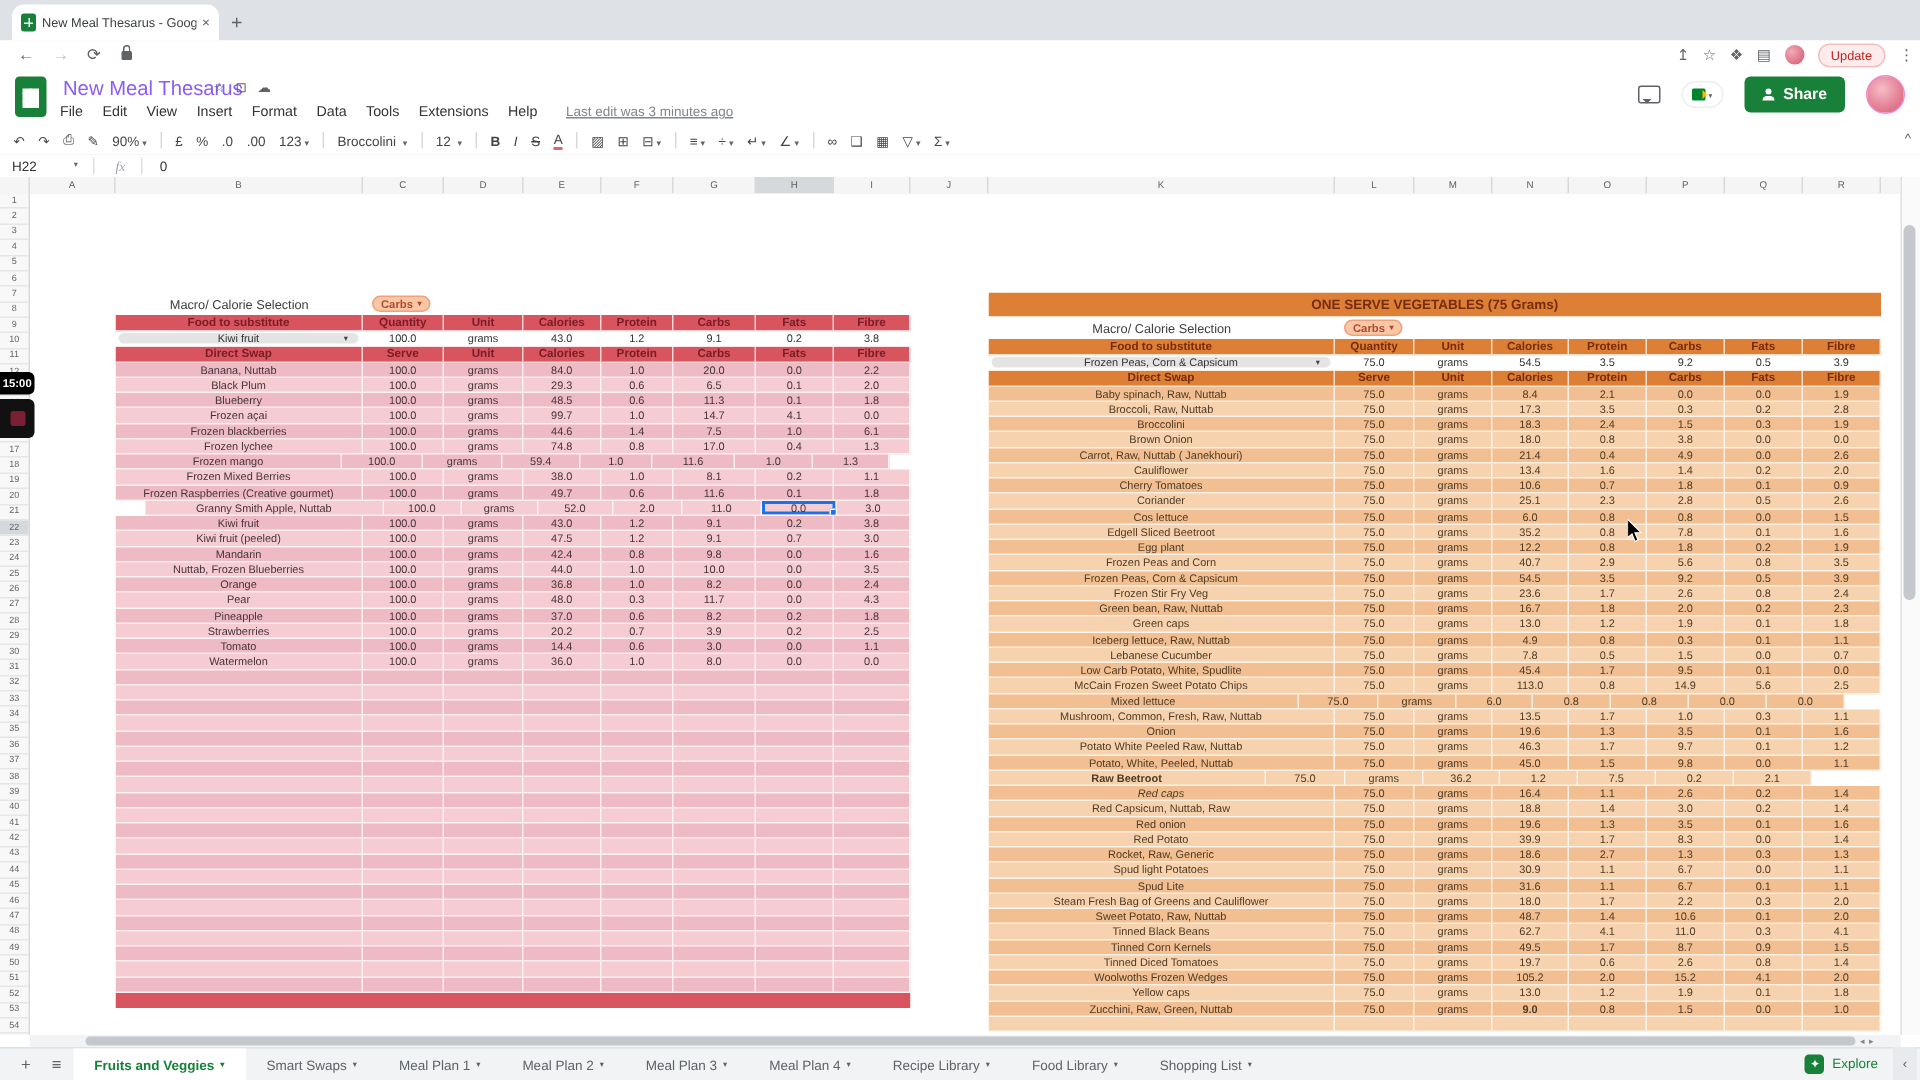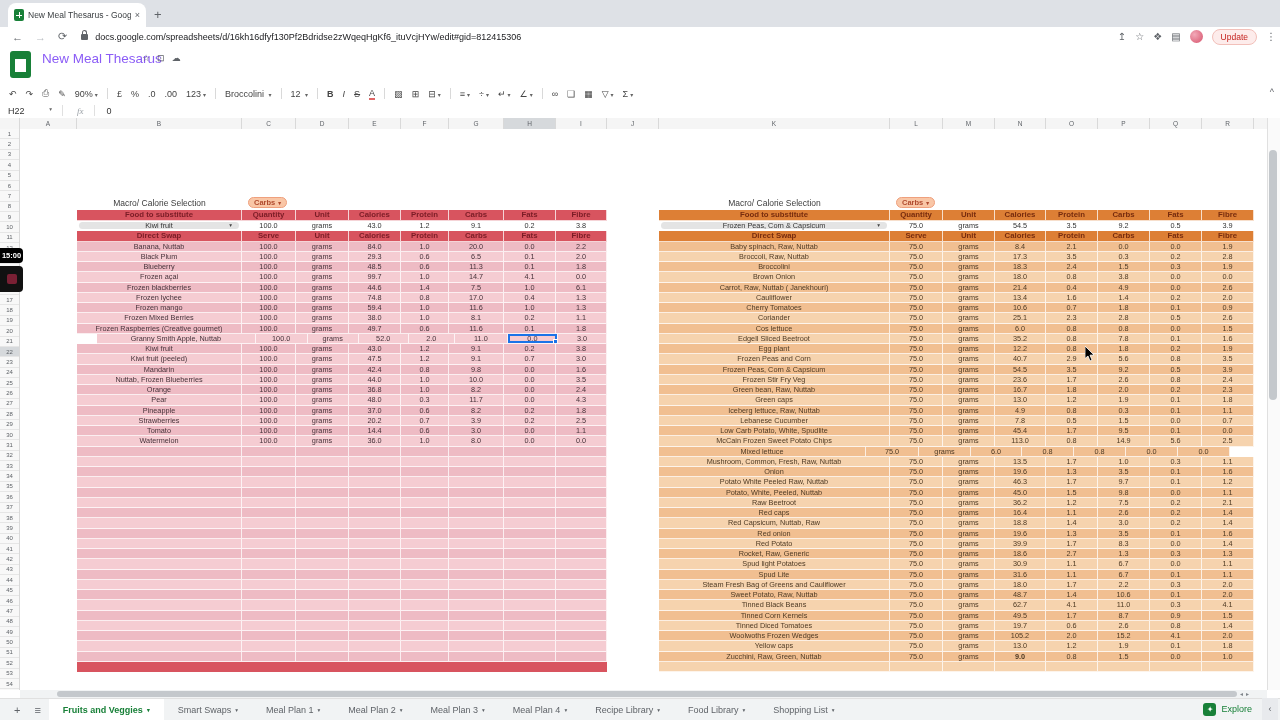--- a/index.html
+++ b/index.html
@@ -127,37 +127,60 @@
       <span class="btab-x">×</span>
     </div>
     <span class="abs newtab">+</span>
   </div>
 
   <div class="abs addressbar">
     <span class="nav-ic">←</span>
     <span class="nav-ic dim">→</span>
     <span class="nav-ic">⟳</span>
     <span class="lock"></span>
-    <span class="url">docs.google.com/spreadsheets/d/16kh16dfyf130Pf2Bdridse2zWqeqHgKf6_ituVcjHYw/edit#gid=812415306</span>
     <div class="abar-right">
       <span class="abar-ic">↥</span>
       <span class="abar-ic">☆</span>
       <span class="abar-ic">❖</span>
       <span class="abar-ic">▤</span>
       <span class="mini-avatar"></span>
       <span class="update-pill">Update</span>
       <span class="abar-ic">⋮</span>
     </div>
   </div>
 
   <div class="abs appheader">
     <div class="abs slogo"></div>
     <div class="abs doc-title">New Meal Thesarus</div>
     <div class="abs title-ics">
       <span>☆</span><span>⊡</span><span>☁</span>
+    </div>
+    <div class="abs menubar" id="menubar">
+        <span>File</span>
+        <span>Edit</span>
+        <span>View</span>
+        <span>Insert</span>
+        <span>Format</span>
+        <span>Data</span>
+        <span>Tools</span>
+        <span>Extensions</span>
+        <span>Help</span>
+        <span class="lastedit">Last edit was 3 minutes ago</span>
+      </div>
+    <div class="hdr-right">
+      <span class="cmt-ic"></span>
+      <span class="meet-ic">
+          <span class="meet-cam"></span>
+          <span style="font-size:5px;color:#5f6368;">▾</span>
+        </span>
+      <span class="share-btn">
+        <span class="share-person"></span>
+        <span class="share-label">Share</span>
+      </span>
+      <span class="avatar"></span>
     </div>
   </div>
 
   <div class="abs toolbar">
     <span class="tb">↶</span>
     <span class="tb">↷</span>
     <span class="tb">⎙</span>
     <span class="tb">✎</span>
     <span class="tb"><span>90%</span><span class="car">▾</span></span>
     <span class="tb-div"></span>
@@ -381,21 +404,21 @@
           <div class="tcell r-light" style="width: 165px;">Frozen lychee</div>
           <div class="tcell r-light" style="width: 54px;">100.0</div>
           <div class="tcell r-light" style="width: 53px;">grams</div>
           <div class="tcell r-light" style="width: 52px;">74.8</div>
           <div class="tcell r-light" style="width: 48px;">0.8</div>
           <div class="tcell r-light" style="width: 55px;">17.0</div>
           <div class="tcell r-light" style="width: 52px;">0.4</div>
           <div class="tcell r-light" style="width: 51px;">1.3</div>
         </div>
         <div class="trow" style="height: 10.25px;">
-          <div class="tcell r-dark" style="width: 165px;">Frozen mango</div>
+          <div class="tcell r-dark" style="width: 151px;">Frozen mango</div>
           <div class="tcell r-dark" style="width: 54px;">100.0</div>
           <div class="tcell r-dark" style="width: 53px;">grams</div>
           <div class="tcell r-dark" style="width: 52px;">59.4</div>
           <div class="tcell r-dark" style="width: 48px;">1.0</div>
           <div class="tcell r-dark" style="width: 55px;">11.6</div>
           <div class="tcell r-dark" style="width: 52px;">1.0</div>
           <div class="tcell r-dark" style="width: 51px;">1.3</div>
         </div>
         <div class="trow" style="height: 10.25px;">
           <div class="tcell r-light" style="width: 165px;">Frozen Mixed Berries</div>
@@ -733,20 +756,21 @@
           <div class="tcell r-dark" style="width: 53px;"></div>
           <div class="tcell r-dark" style="width: 52px;"></div>
           <div class="tcell r-dark" style="width: 48px;"></div>
           <div class="tcell r-dark" style="width: 55px;"></div>
           <div class="tcell r-dark" style="width: 52px;"></div>
           <div class="tcell r-dark" style="width: 51px;"></div>
         </div>
         <div class="t-endbar" style="height: 10px;"></div>
       </div>
       <div class="abs sheet-table thm-org" style="left: 639px; top: 66px; width: 595px;">
+        <div class="t-title" style="height: 16px;">ONE SERVE VEGETABLES  (75 Grams)</div>
         <div class="t-macro" style="height: 15px;">
           <div class="t-macro-label" style="width: 231px;">Macro/ Calorie Selection</div>
           <span class="chip" style="margin-left: 6px;">
             <span>Carbs</span>
             <span class="car">▾</span>
           </span>
         </div>
         <div class="trow t-head" style="height: 10.5px;">
           <div class="tcell" style="width: 231px;">Food to substitute</div>
           <div class="tcell" style="width: 53px;">Quantity</div>
@@ -1026,31 +1050,31 @@
           <div class="tcell r-dark" style="width: 231px;">Potato, White, Peeled, Nuttab</div>
           <div class="tcell r-dark" style="width: 53px;">75.0</div>
           <div class="tcell r-dark" style="width: 52px;">grams</div>
           <div class="tcell r-dark" style="width: 51px;">45.0</div>
           <div class="tcell r-dark" style="width: 52px;">1.5</div>
           <div class="tcell r-dark" style="width: 52px;">9.8</div>
           <div class="tcell r-dark" style="width: 52px;">0.0</div>
           <div class="tcell r-dark" style="width: 52px;">1.1</div>
         </div>
         <div class="trow" style="height: 10.25px;">
-          <div class="tcell r-light" style="width: 231px;">Raw Beetroot</div>
+          <div class="tcell r-light" style="width: 185px; font-weight: bold;">Raw Beetroot</div>
           <div class="tcell r-light" style="width: 53px;">75.0</div>
           <div class="tcell r-light" style="width: 52px;">grams</div>
           <div class="tcell r-light" style="width: 51px;">36.2</div>
           <div class="tcell r-light" style="width: 52px;">1.2</div>
           <div class="tcell r-light" style="width: 52px;">7.5</div>
           <div class="tcell r-light" style="width: 52px;">0.2</div>
           <div class="tcell r-light" style="width: 52px;">2.1</div>
         </div>
         <div class="trow" style="height: 10.25px;">
-          <div class="tcell r-dark" style="width: 231px;">Red caps</div>
+          <div class="tcell r-dark" style="width: 231px; font-style: italic;">Red caps</div>
           <div class="tcell r-dark" style="width: 53px;">75.0</div>
           <div class="tcell r-dark" style="width: 52px;">grams</div>
           <div class="tcell r-dark" style="width: 51px; text-align: center;">16.4</div>
           <div class="tcell r-dark" style="width: 52px;">1.1</div>
           <div class="tcell r-dark" style="width: 52px;">2.6</div>
           <div class="tcell r-dark" style="width: 52px;">0.2</div>
           <div class="tcell r-dark" style="width: 52px;">1.4</div>
         </div>
         <div class="trow" style="height: 10.25px;">
           <div class="tcell r-light" style="width: 231px;">Red Capsicum, Nuttab, Raw</div>

